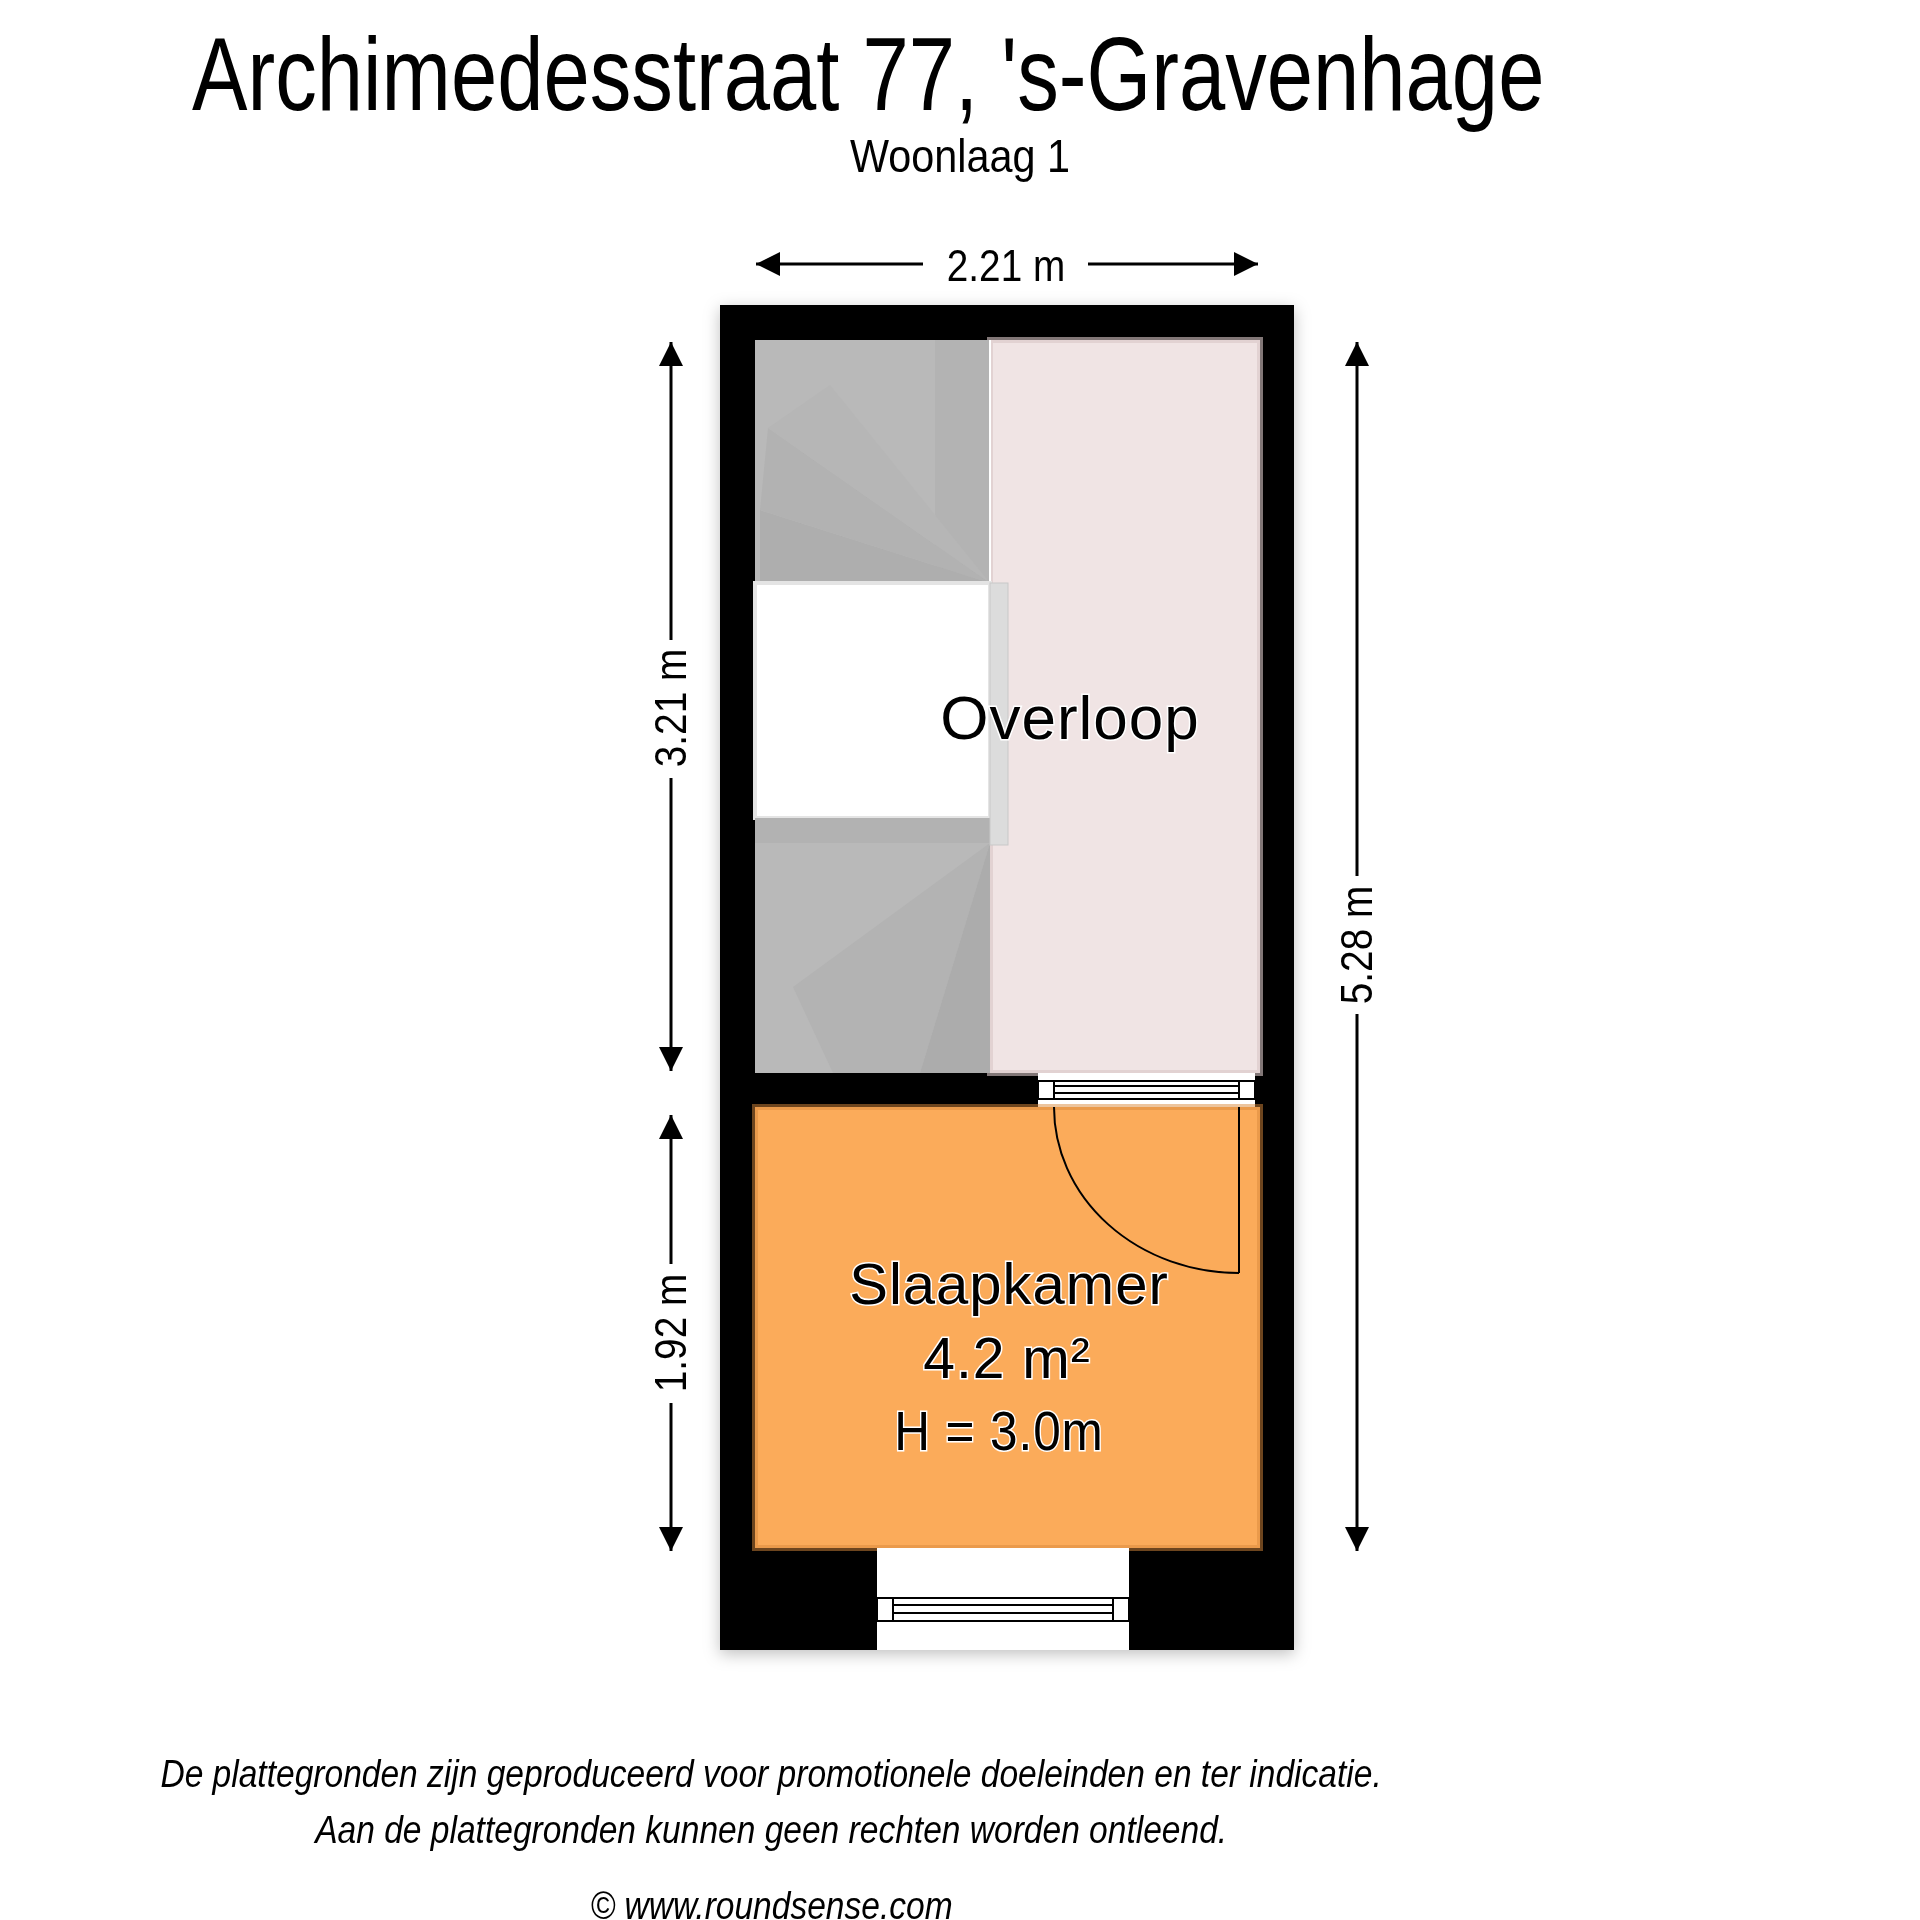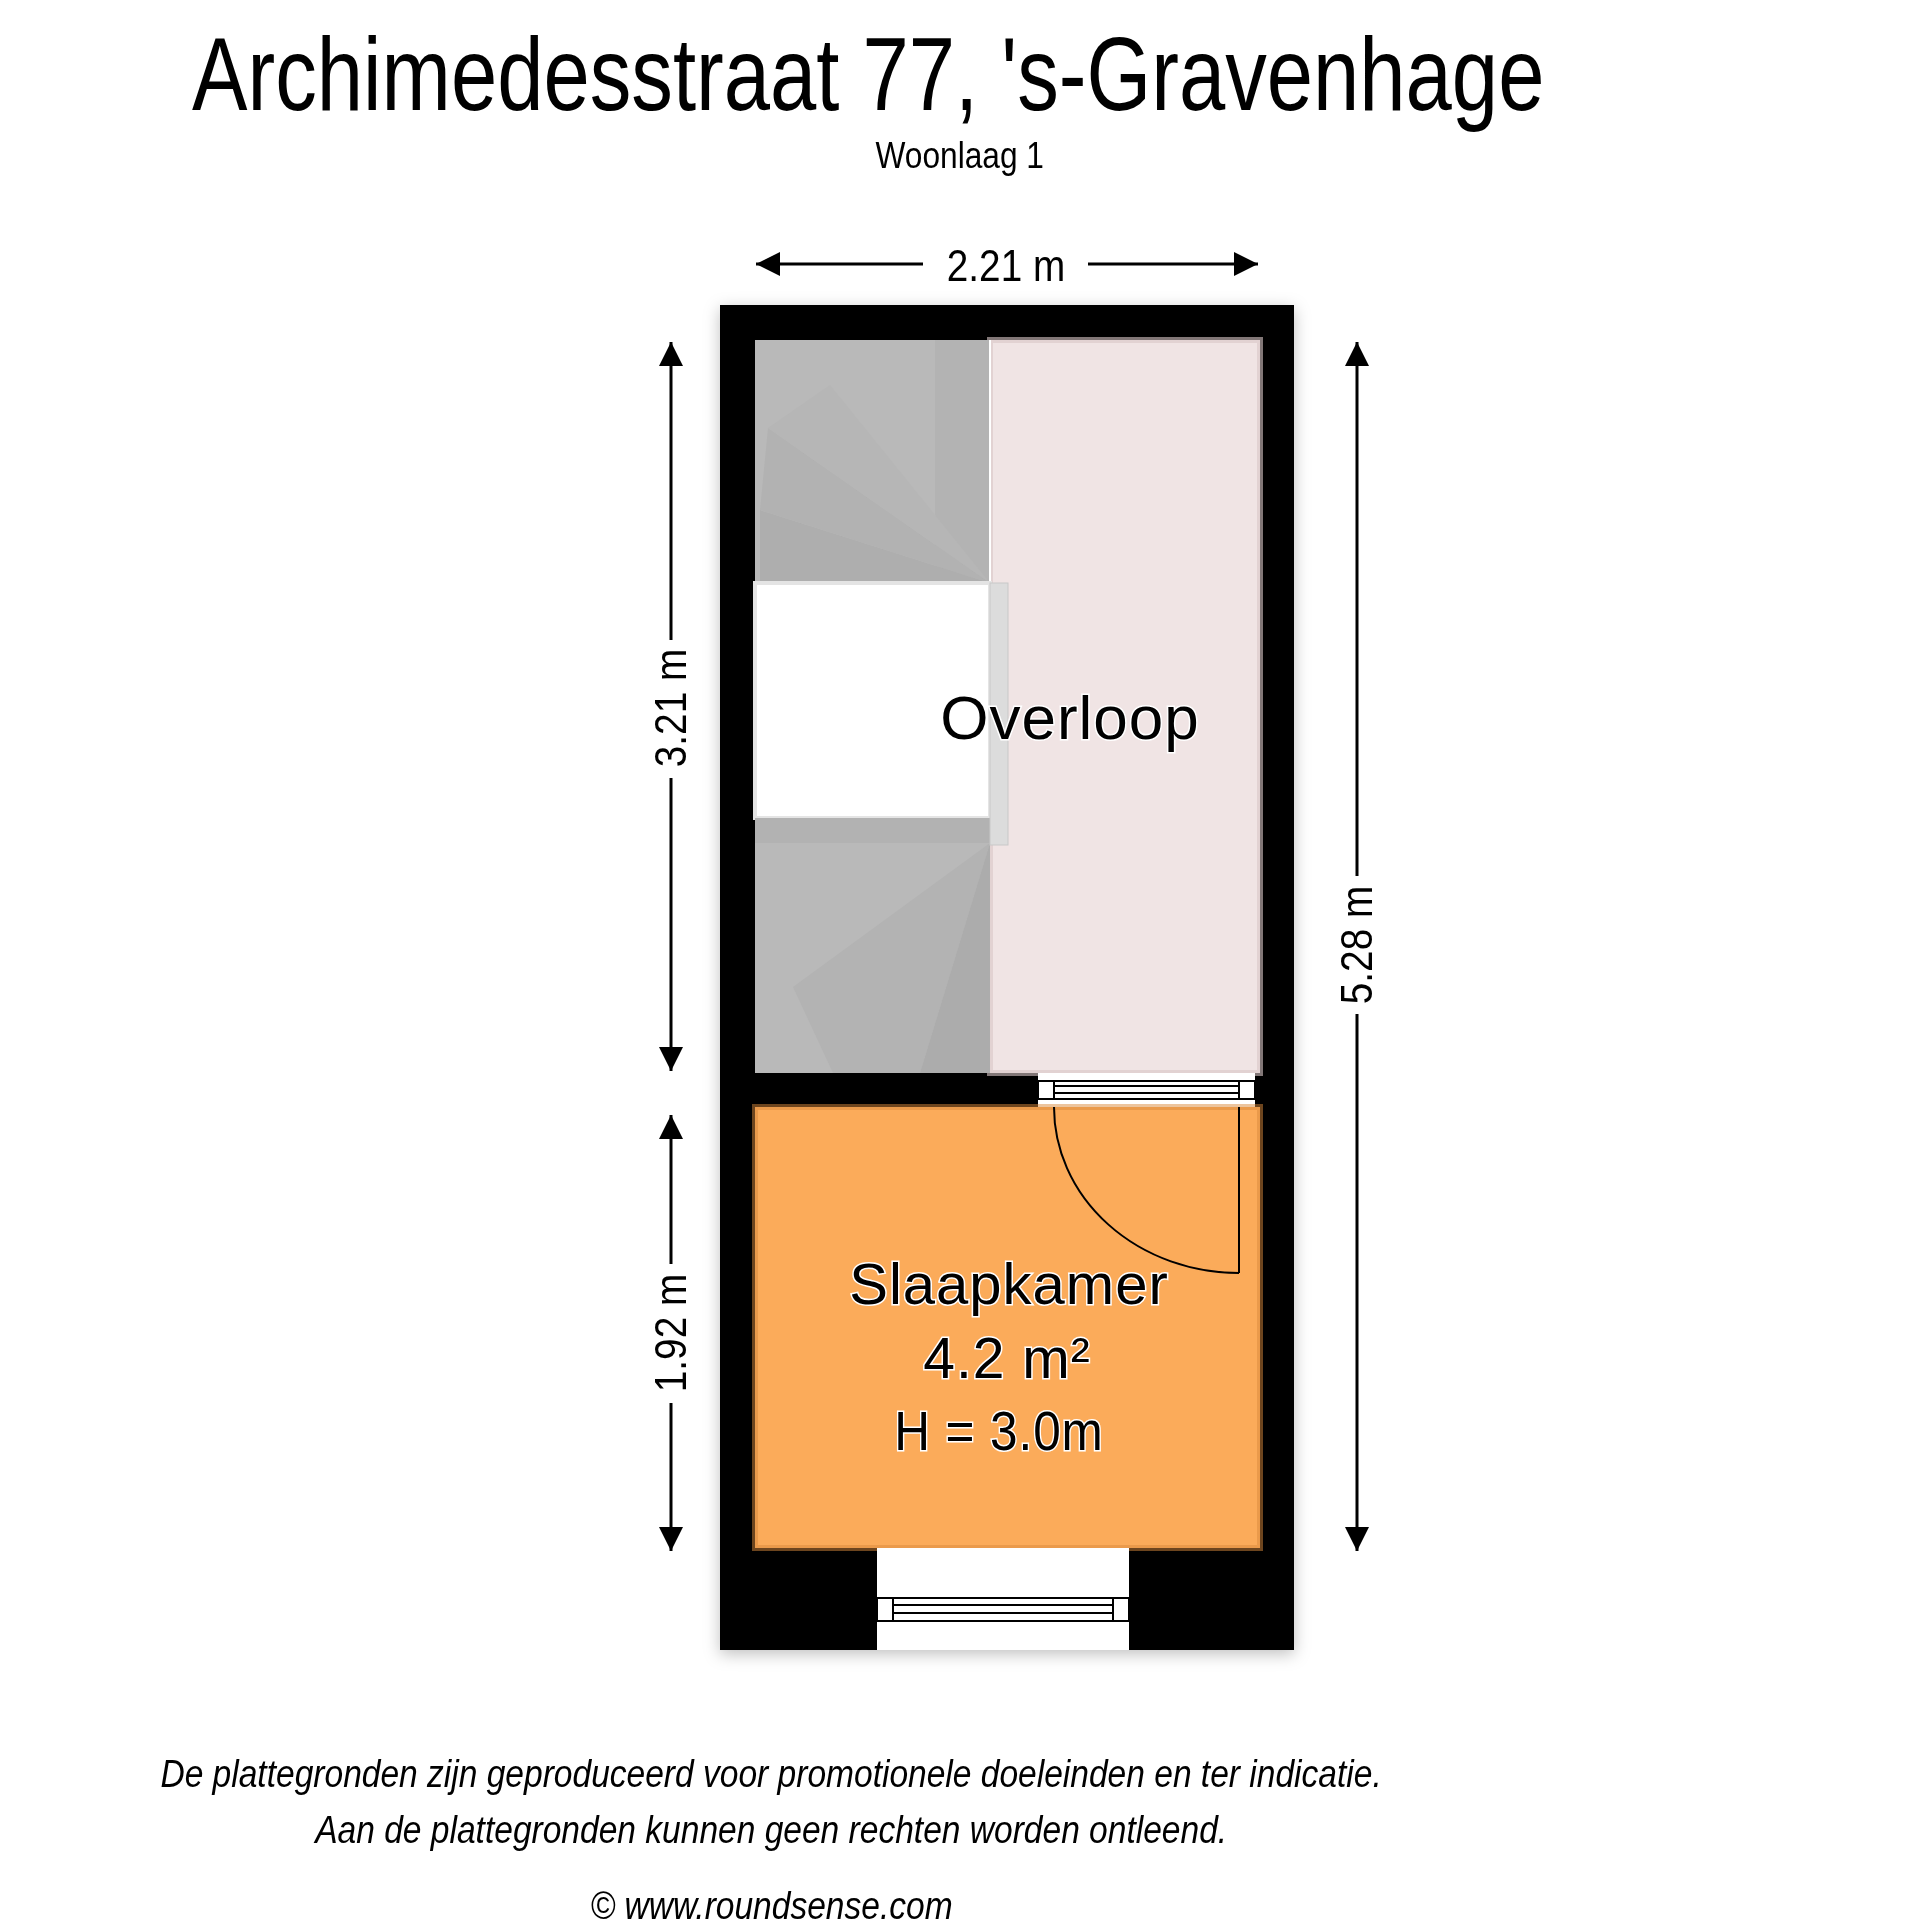--- a/index.html
+++ b/index.html
@@ -1,21 +1,21 @@
 <!DOCTYPE html>
 <html><head>
 <meta charset="utf-8">
 <style>
   html, body { margin: 0; padding: 0; background: #ffffff; }
   body { width: 1920px; height: 1920px; position: relative; overflow: hidden;
          font-family: "Liberation Sans", sans-serif; color: #000; }
   .abs { position: absolute; }
   .title { left: 0; width: 1736px; top: 14px; text-align: center; font-size: 104px; line-height: 120px; white-space: nowrap; }
   .title span { display: inline-block; transform: scaleX(0.80); transform-origin: center; }
-  .subtitle { left: 0; width: 1920px; top: 126px; text-align: center; font-size: 36px; line-height: 60px; }
+  .subtitle { left: 0; width: 1920px; top: 126px; text-align: center; font-size: 47px; line-height: 60px; }
   .subtitle span { display: inline-block; transform: scaleX(0.88); }
   .footer { left: 0; width: 1543px; text-align: center; font-style: italic; font-size: 39px; line-height: 44px; white-space: nowrap; }
   .footer span { display: inline-block; transform: scaleX(0.86); }
   svg.plan { position: absolute; left: 0; top: 0; width: 1920px; height: 1920px; }
   .dimtext { font-family: "Liberation Sans", sans-serif; font-size: 44px; fill: #000; }
   .roomlabel { font-family: "Liberation Sans", sans-serif; fill: #000; stroke: #ffffff; stroke-width: 3px; paint-order: stroke fill; letter-spacing: 1px; }
 </style>
 </head>
 <body>
 

